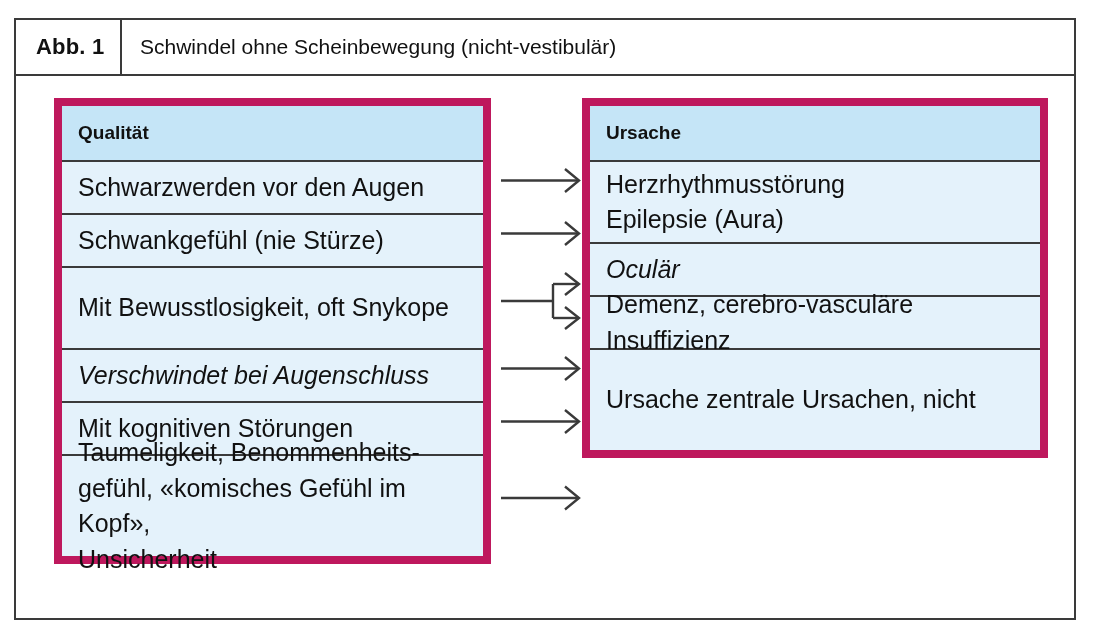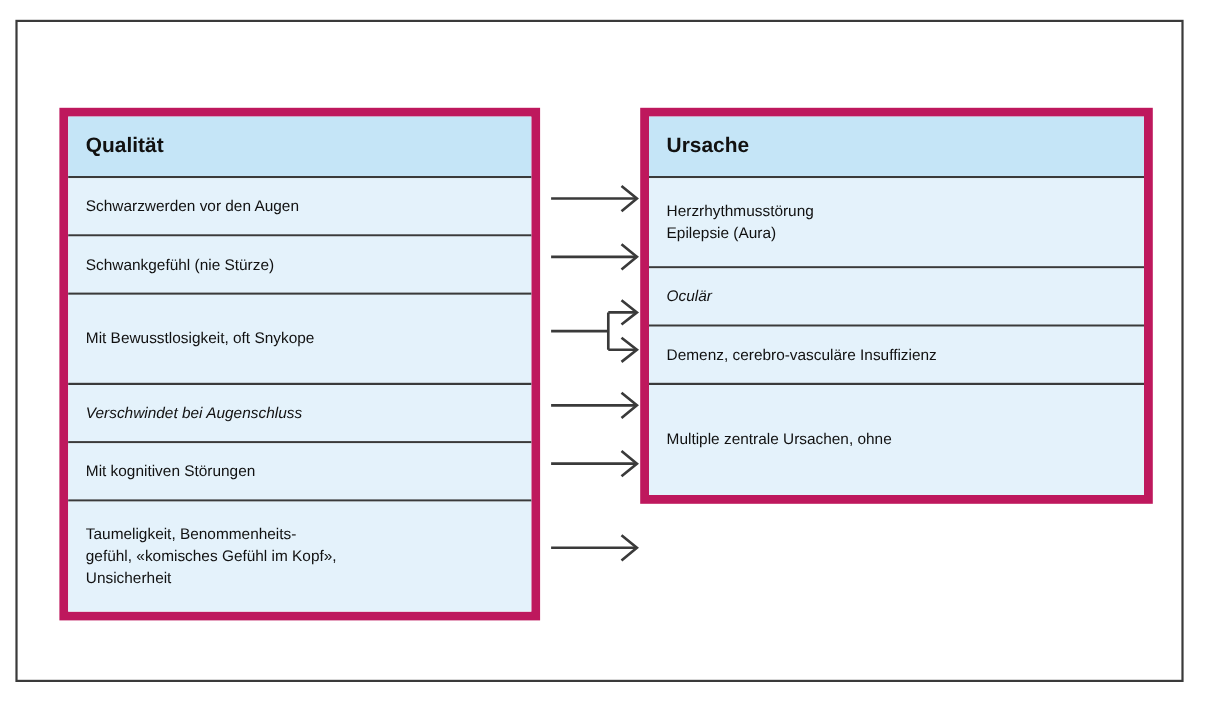--- a/index.html
+++ b/index.html
@@ -75,21 +75,21 @@
   .col-right { left: 566px; width: 466px; }
 
   .cell {
     box-sizing: border-box;
     background: #e4f2fb;
     border-bottom: 2px solid #3a3a3a;
     display: flex;
     flex-direction: column;
     justify-content: center;
     padding: 0 16px;
-    font-size: 14px;
+    font-size: 25px;
     color: #111111;
     line-height: 1.42;
   }
   .cell:last-child { border-bottom: none; }
   .cell.header {
     background: #c5e5f7;
     font-weight: bold;
     font-size: 19px;
   }
 
@@ -113,20 +113,24 @@
     height: 460px;
     pointer-events: none;
   }
   .arrows svg { display: block; }
 </style>
 </head>
 <body>
 
 <div class="figure-frame">
 
+  <div class="title-bar">
+    <div class="title-tag">Abb. 1</div>
+    <div class="title-text">Schwindel ohne Scheinbewegung (nicht-vestibulär)</div>
+  </div>
 
   <div class="diagram-body">
 
     <div class="col col-left">
       <div class="cell header h-head">Qualität</div>
 
       <div class="cell h-1">
         <span class="line">Schwarzwerden vor den Augen</span>
       </div>
 
@@ -165,21 +169,21 @@
 
       <div class="cell h-4">
         <span class="line">Oculär</span>
       </div>
 
       <div class="cell h-5">
         <span class="line">Demenz, cerebro-vasculäre Insuffizienz</span>
       </div>
 
       <div class="cell h-6">
-        <span class="line">Multiple zentrale Ursachen, ohne</span>
+        <span class="line">Ursache zentrale Ursachen, nicht</span>
       </div>
     </div>
 
     <div class="arrows">
       <svg width="91" height="460" viewBox="0 0 91 460">
         <g fill="none" stroke="#3a3a3a" stroke-width="2.4" stroke-linecap="butt" stroke-linejoin="miter">
 
           <g>
             <line x1="10" y1="82.5" x2="88" y2="82.5"></line>
             <polyline points="74,71 88,82.5 74,94" stroke-width="2.4"></polyline>

